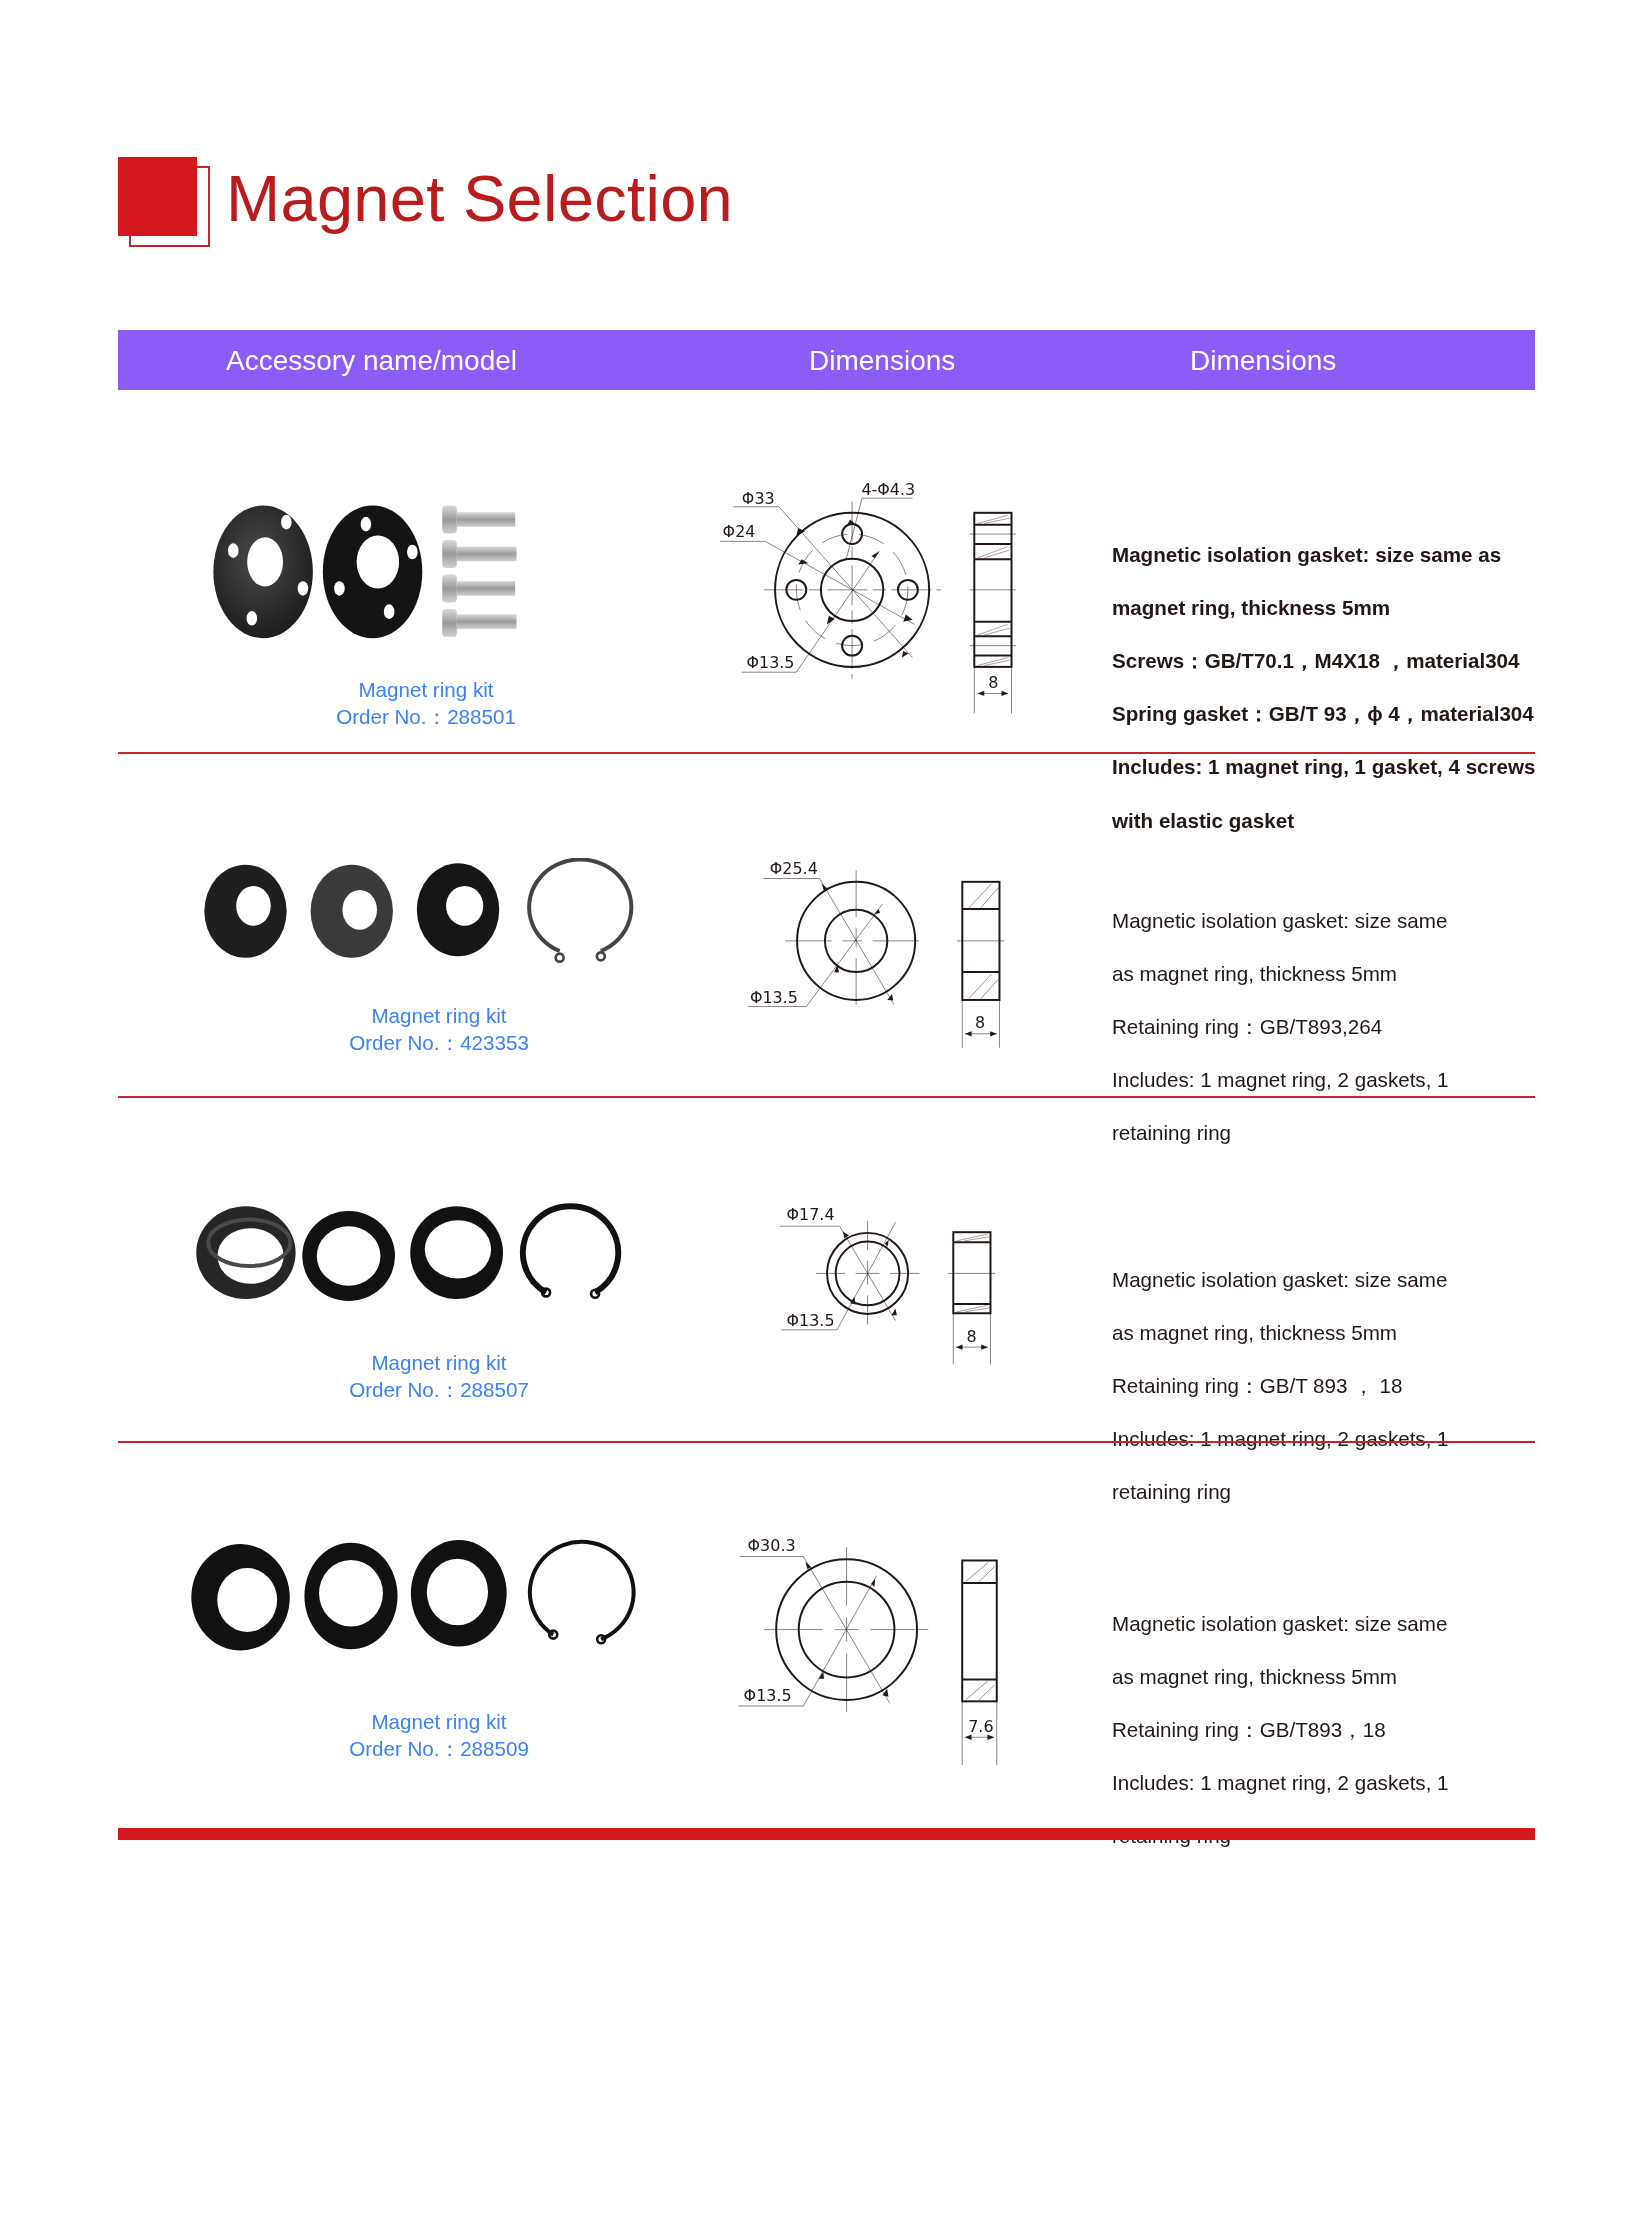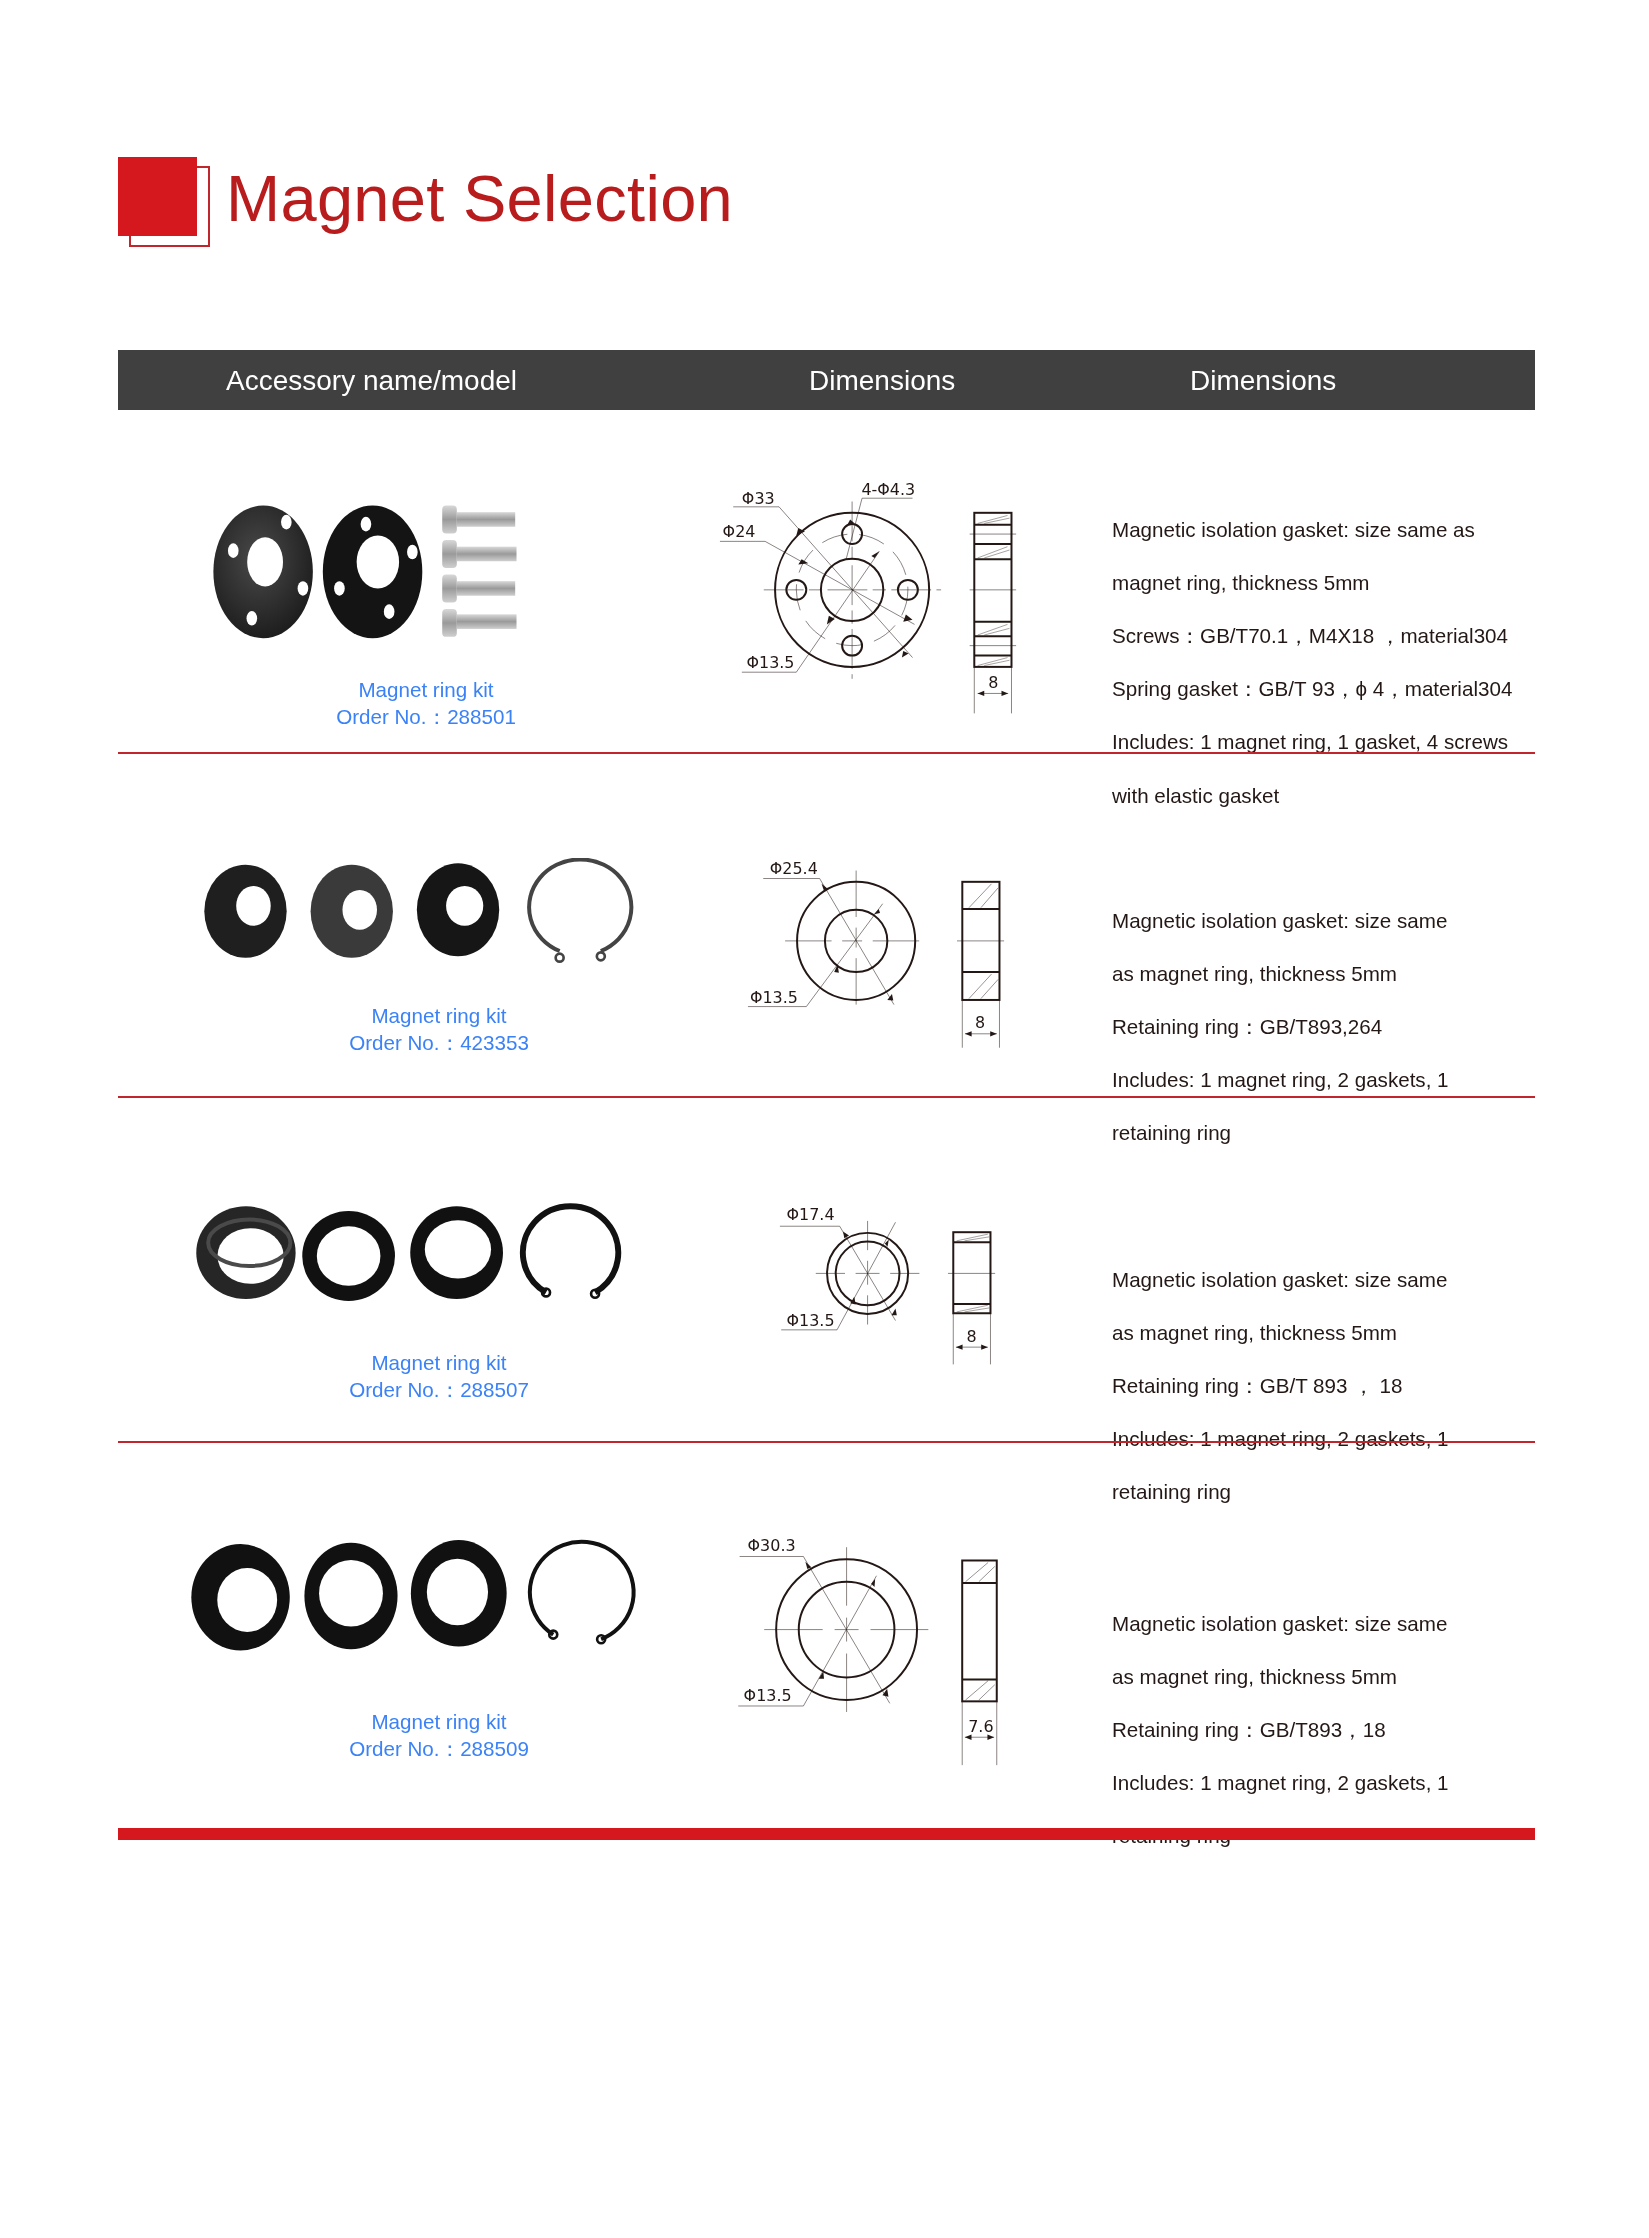--- a/index.html
+++ b/index.html
@@ -6,21 +6,21 @@
   html, body { width: 1650px; height: 2239px; background: #ffffff; }
   body { position: relative; font-family: "Liberation Sans", sans-serif; color: #231815; overflow: hidden; }
 
   
   .title-mark { position: absolute; left: 118px; top: 157px; width: 93px; height: 92px; }
   .title-mark .back { position: absolute; left: 11.3px; top: 8.6px; width: 81px; height: 81px; border: 2.7px solid #c0262b; background: #fff; }
   .title-mark .front { position: absolute; left: 0; top: 0; width: 79px; height: 79px; background: #d5171e; }
   .page-title { position: absolute; left: 226px; top: 166px; font-size: 65px; font-weight: 400; letter-spacing: 0.3px; color: #b91c1c; line-height: 1; }
 
   
-  .table-header { position: absolute; left: 118px; top: 350px; width: 1417px; height: 60px; background: #404040; color: #fff; font-size: 28px; }
+  .table-header { position: absolute; left: 118px; top: 330px; width: 1417px; height: 60px; background: #8b5cf6; color: #fff; font-size: 28px; }
   .table-header span { position: absolute; top: 14.6px; line-height: 31px; }
   .th-name { left: 108px; }
   .th-dim { left: 691px; }
   .th-desc { left: 1072px; }
 
   .sep { position: absolute; left: 118px; width: 1417px; height: 2px; background: #c0262b; }
   .bottom-bar { position: absolute; left: 118px; top: 1828px; width: 1417px; height: 12px; background: #d5171e; }
   .photos { position: absolute; }
   .caption { position: absolute; text-align: center; font-size: 20.6px; line-height: 26.6px; color: #3b82f6; }
   .desc { position: absolute; left: 994px; font-size: 20.6px; line-height: 26.6px; color: #231815; white-space: pre-line; }
@@ -149,21 +149,21 @@
       <polygon points="218,82 225,88 214,90"></polygon>
       <polygon points="410,344 420,340 420,348"></polygon>
       <polygon points="456,344 446,340 446,348"></polygon>
     </g>
     <text class="dim-label" x="55" y="58">Φ33</text>
     <text class="dim-label" x="26" y="108">Φ24</text>
     <text class="dim-label" x="235" y="45">4-Φ4.3</text>
     <text class="dim-label" x="62" y="305">Φ13.5</text>
     <text class="dim-label" x="426" y="336">8</text>
   </svg>
-  <div class="desc" style="top:490px; left:1112px;">
+  <div class="desc" style="top:515px; left:1112px;font-weight:bold;">
     <div>Magnetic isolation gasket: size same as</div>
     <div>magnet ring, thickness 5mm</div>
     <div>Screws：GB/T70.1，M4X18 ，material304</div>
     <div>Spring gasket：GB/T 93，ϕ 4，material304</div>
     <div>Includes: 1 magnet ring, 1 gasket, 4 screws</div>
     <div>with elastic gasket</div>
   </div>
 </div>
 
 <div class="sep" style="top:752px;"></div>

